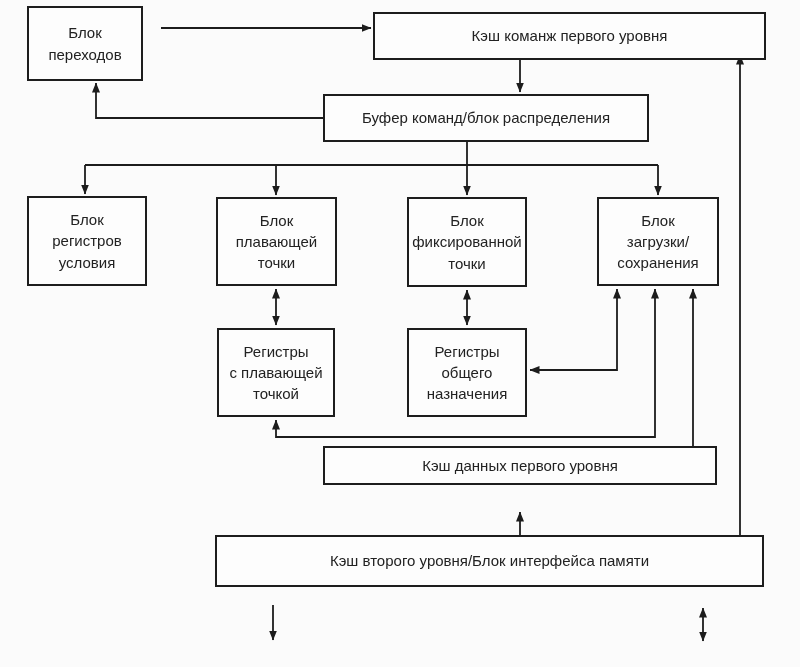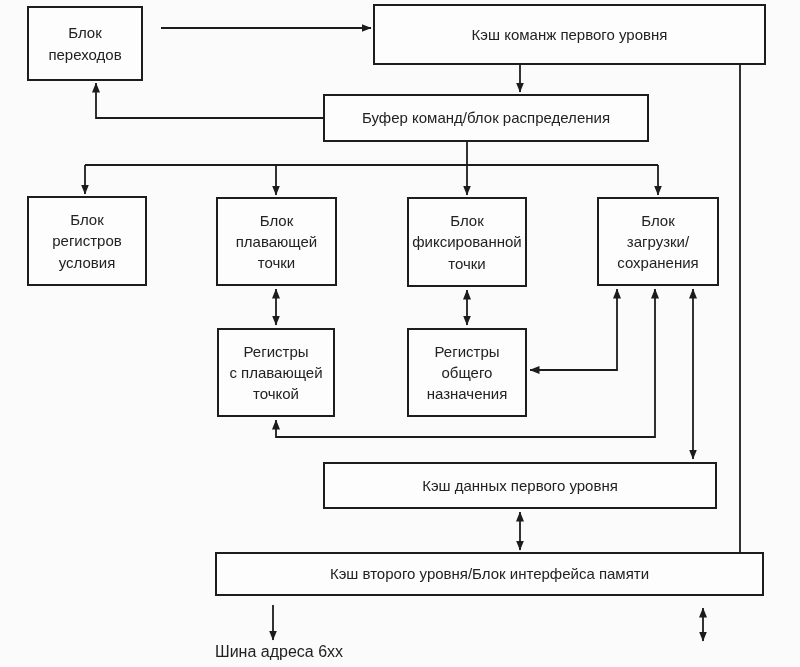--- a/index.html
+++ b/index.html
@@ -48,21 +48,21 @@
       <path d="M740,553 V55" marker-end="url(#arrow)"></path>
       <path d="M273,605 V640" marker-end="url(#arrow)"></path>
       <path d="M703,608 V641" marker-start="url(#arrow)" marker-end="url(#arrow)"></path>
     </g>
   </svg>
 
   <div class="box" style="left:27px;top:6px;width:116px;height:75px">
     <span>Блок переходов</span>
   </div>
 
-  <div class="box" style="left:373px;top:4px;width:393px;height:61px">
+  <div class="box" style="left:373px;top:12px;width:393px;height:48px">
     <span>Кэш команж первого уровня</span>
   </div>
 
   <div class="box" style="left:323px;top:94px;width:326px;height:48px">
     <span>Буфер команд/блок распределения</span>
   </div>
 
   <div class="box" style="left:27px;top:196px;width:120px;height:90px">
     <span>Блок
 регистров
@@ -92,24 +92,23 @@
 с плавающей
 точкой</span>
   </div>
 
   <div class="box" style="left:407px;top:328px;width:120px;height:89px">
     <span>Регистры
 общего
 назначения</span>
   </div>
 
-  <div class="box" style="left:323px;top:462px;width:394px;height:47px">
+  <div class="box" style="left:323px;top:446px;width:394px;height:39px">
     <span>Кэш данных первого уровня</span>
   </div>
 
-  <div class="box" style="left:215px;top:552px;width:549px;height:44px">
+  <div class="box" style="left:215px;top:535px;width:549px;height:52px">
     <span>Кэш второго уровня/Блок интерфейса памяти</span>
   </div>
 
-  <div class="bus-label" style="left:215px;top:643px">Шина адреса 6xx</div>
 
 
 </div>
 
 </body></html>

